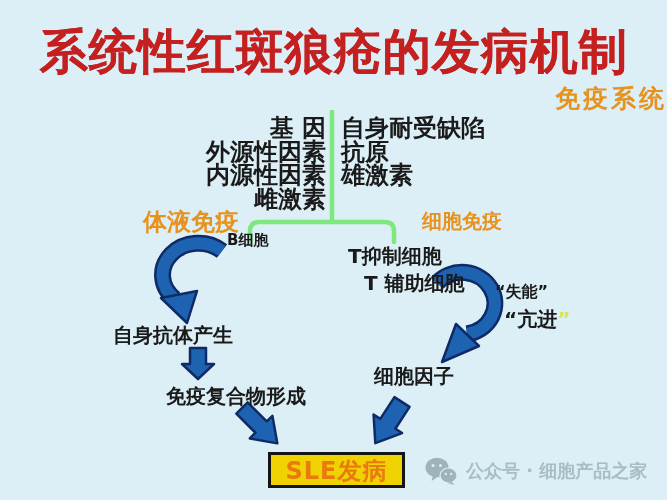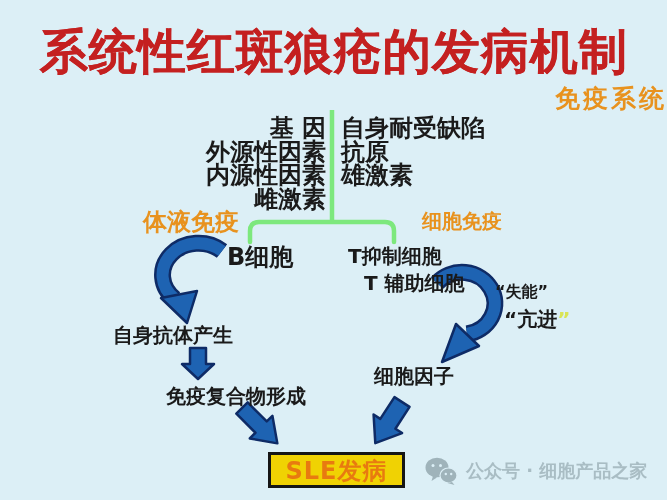--- a/index.html
+++ b/index.html
@@ -17,21 +17,21 @@
   .immune {
     left:0; right:0; top:82px; text-align:right;
     font-size:25px; letter-spacing:3px; color:#E8921E;
   }
   .col { position:absolute; top:117px; font-size:24px; line-height:23.5px; font-weight:bold; color:#1a1a1a; }
   .col-left  { left:120px; width:206px; text-align:right; }
   .col-right { left:341px; text-align:left; }
   .orange { color:#E8921E; }
   .lab-humoral  { left:143px; top:206px; font-size:24px; }
   .lab-cellular { left:422px; top:208px; font-size:20px; }
-  .lab-bcell    { left:227px; top:241px; font-size:24px; }
+  .lab-bcell    { left:227px; top:231px; font-size:15px; }
   .lab-tsup     { left:348px; top:243px; font-size:20px; }
   .lab-thelp    { left:364px; top:270px; font-size:20px; }
   .lab-anergy   { left:495px; top:282px; font-size:16px; }
   .lab-hyper    { left:504px; top:306px; font-size:20px; }
   .lab-auto     { left:113px; top:322px; font-size:20px; }
   .lab-complex  { left:145px; top:383px; font-size:20px;margin-left:21px; }
   .lab-cytokine { left:374px; top:363px; font-size:20px; }
   .yellow-quote { color:#D9E455; }
   .sle-box {
     position:absolute; left:268px; top:452px; width:131px; height:30px;

